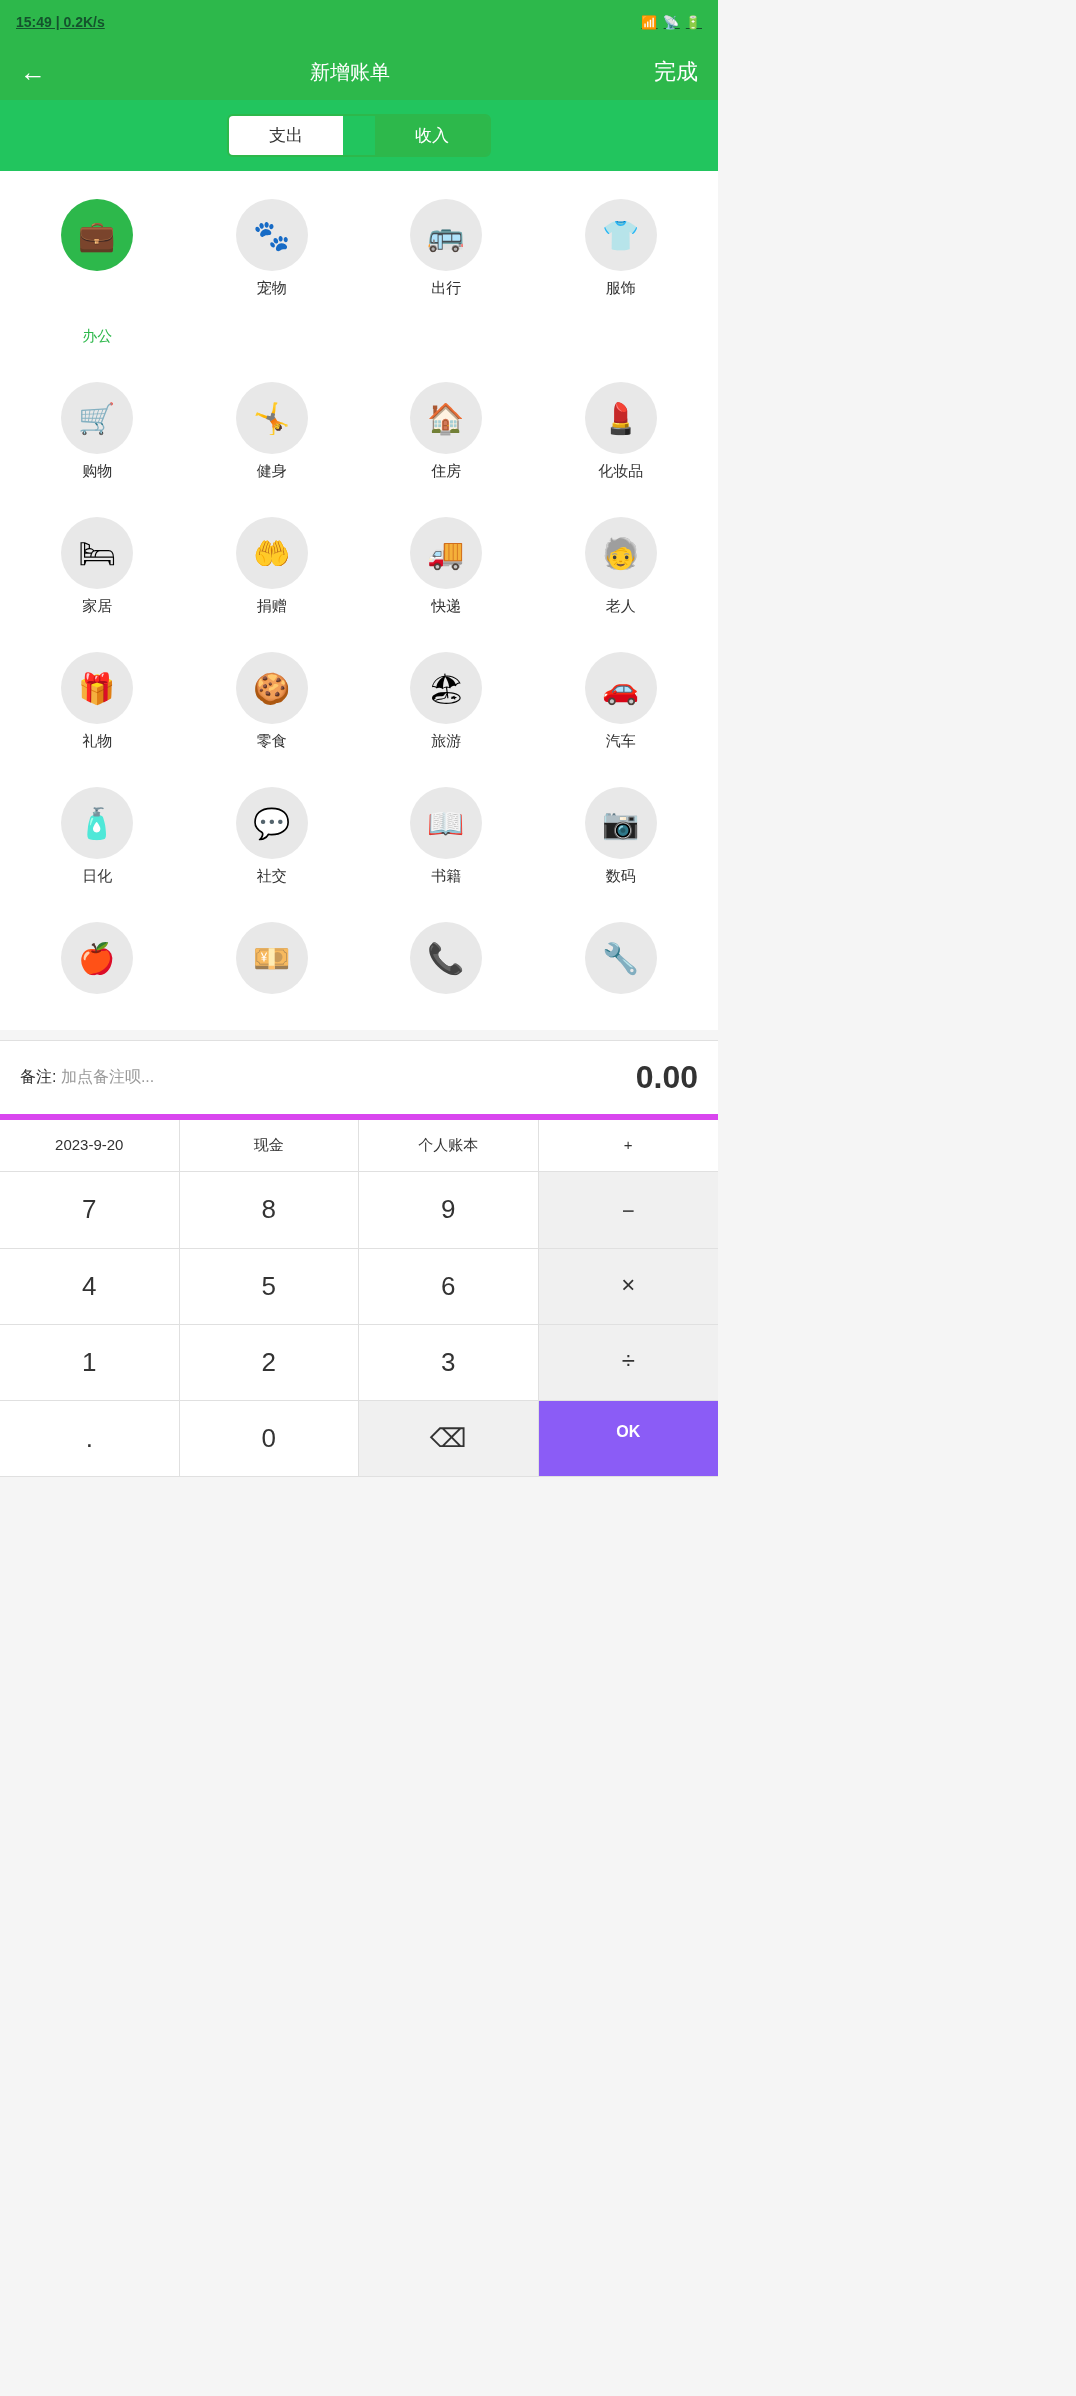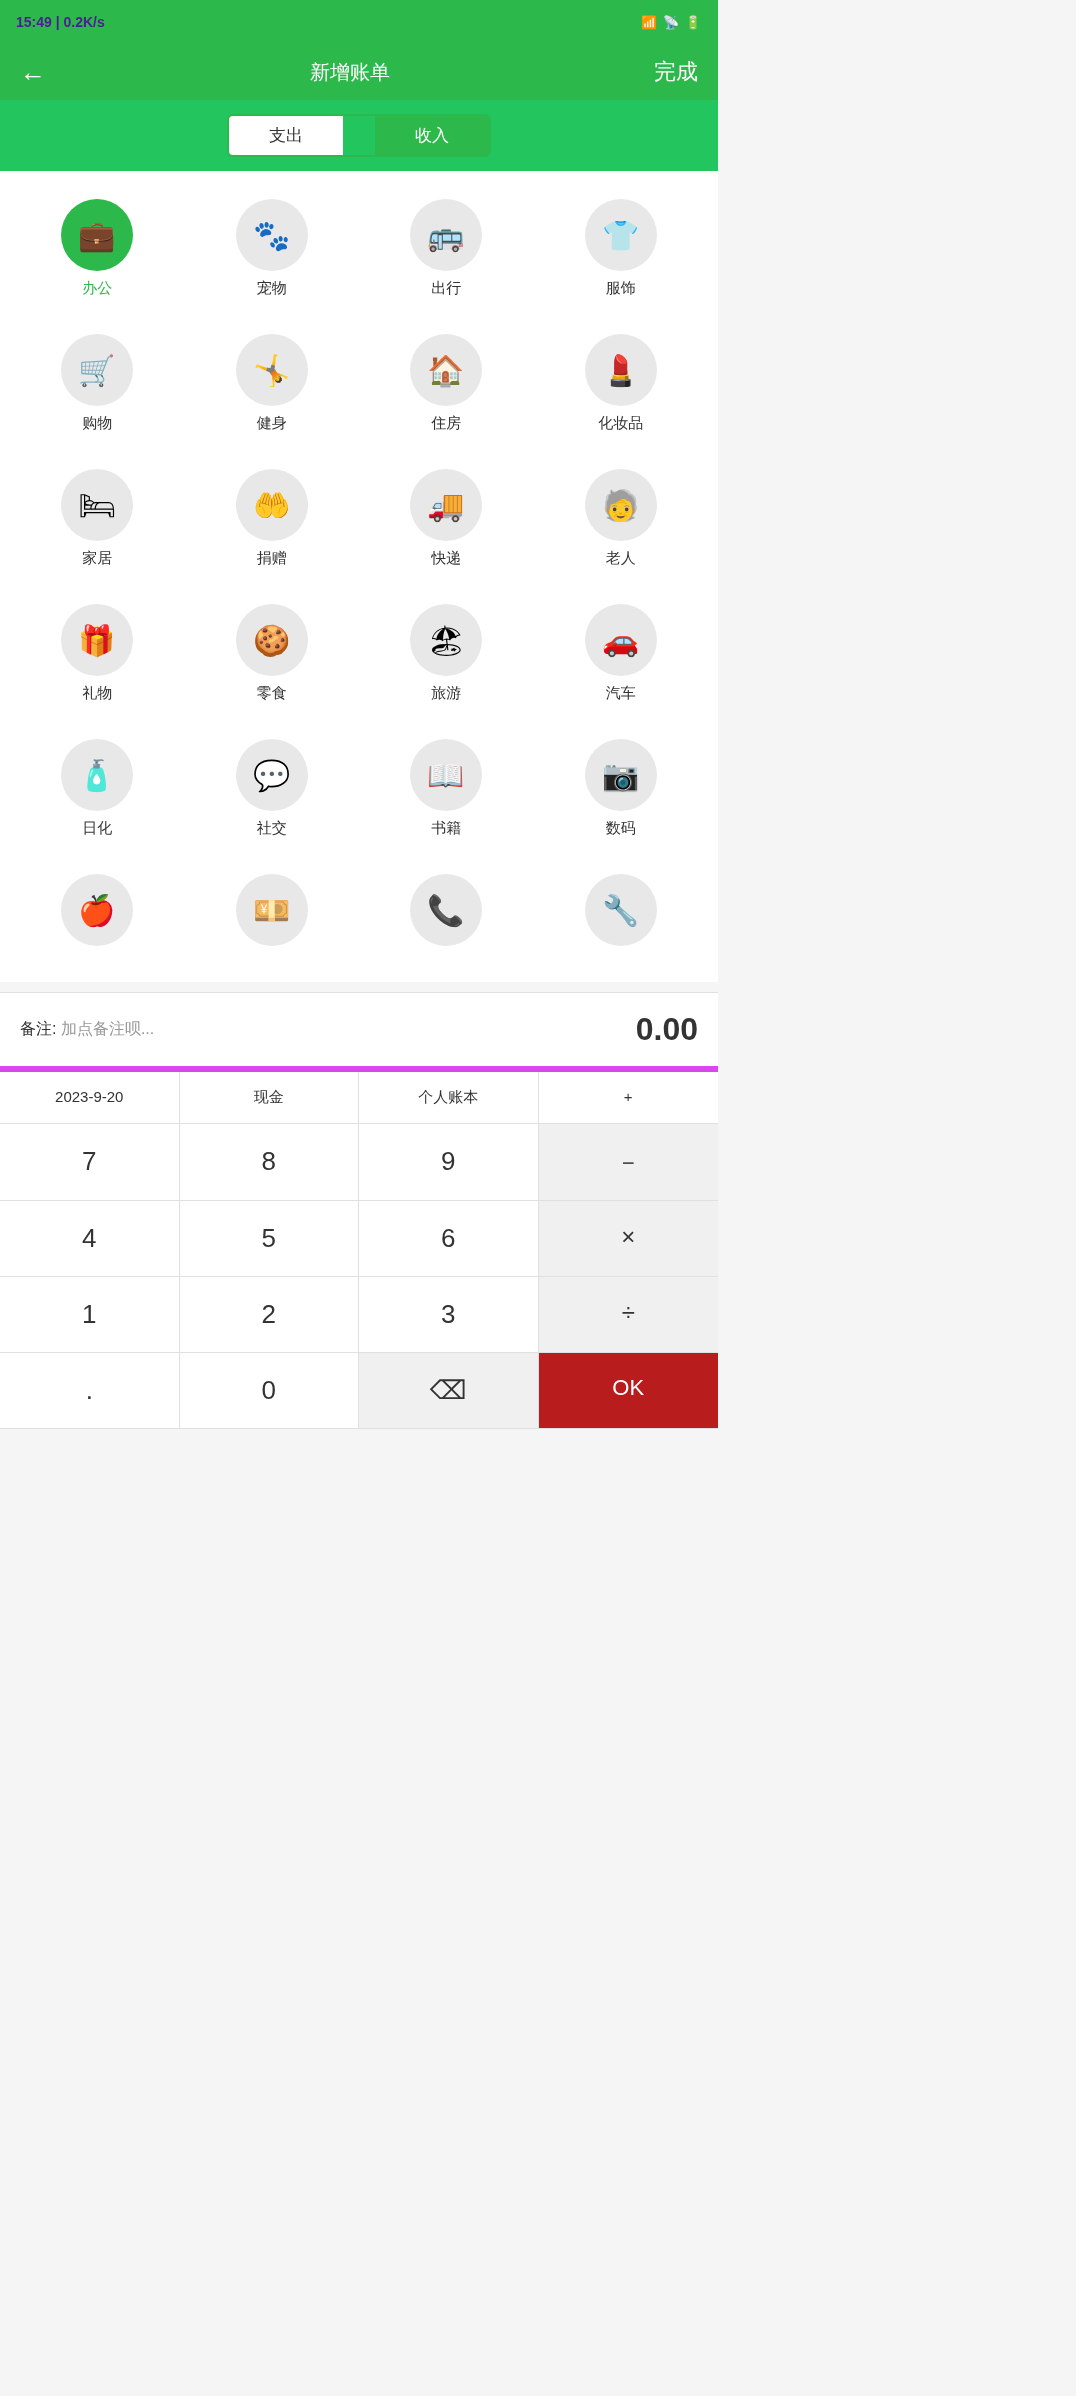--- a/index.html
+++ b/index.html
@@ -8,27 +8,28 @@
       min-height: 2396px;
       background: #f5f5f5;
       font-family: -apple-system, "PingFang SC", "Hiragino Sans GB", sans-serif;
       position: relative;
       overflow-x: hidden;
     }
 
     
     .status-bar {
       background: #2db84b;
-      color: #4c1d95;
+      color: #14532d;
       display: flex;
       justify-content: space-between;
       align-items: center;
       padding: 8px 16px;
       font-size: 14px;
       height: 44px;
+      text-decoration: underline;
     }
     .status-left { font-weight: 600; }
     .status-right { display: flex; align-items: center; gap: 6px; font-size: 13px; }
 
     
     .header {
       background: #2db84b;
       color: white;
       display: flex;
       align-items: center;
@@ -98,20 +99,21 @@
     .category-icon.active {
       background: #2db84b;
       color: white;
     }
     .category-label {
       font-size: 15px;
       color: #333;
     }
     .category-label.active {
       color: #2db84b;
+      margin-top: 48px;
     }
 
     
     .remark-bar {
       background: white;
       border-top: 1px solid #e0e0e0;
       display: flex;
       align-items: center;
       justify-content: space-between;
       padding: 18px 20px;
@@ -155,24 +157,24 @@
       border-right: 1px solid #e0e0e0;
       cursor: pointer;
       background: #f9f9f9;
     }
     .numpad-cell:last-child { border-right: none; }
     .numpad-cell.op {
       background: #f0f0f0;
       font-size: 24px;
     }
     .numpad-cell.ok-btn {
-      background: #b91c1c;
+      background: #8b5cf6;
       color: white;
-      font-size: 22px;
-      font-weight: 400;
+      font-size: 16px;
+      font-weight: 700;
     }
     .numpad-cell.delete-btn {
       background: #f0f0f0;
     }
     .numpad-cell.white-bg {
       background: white;
     }
   </style>
 </head>
 <body>

